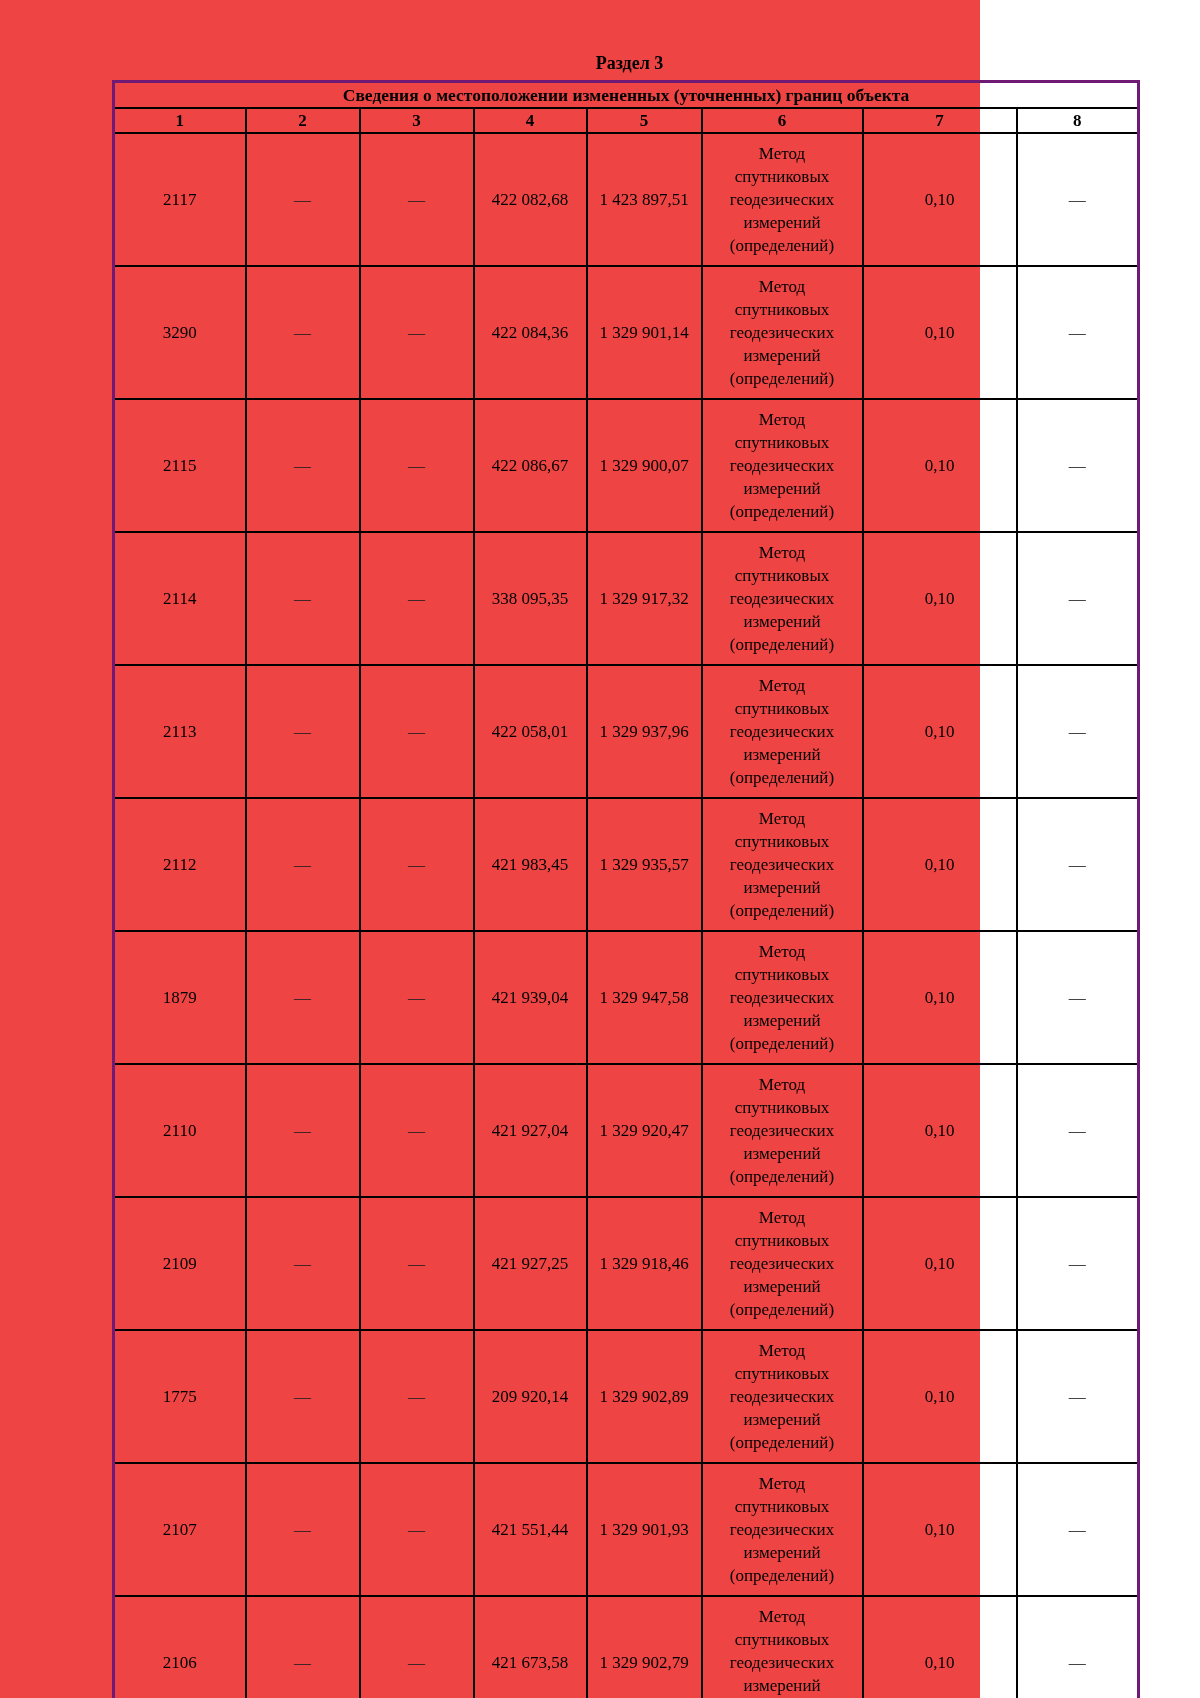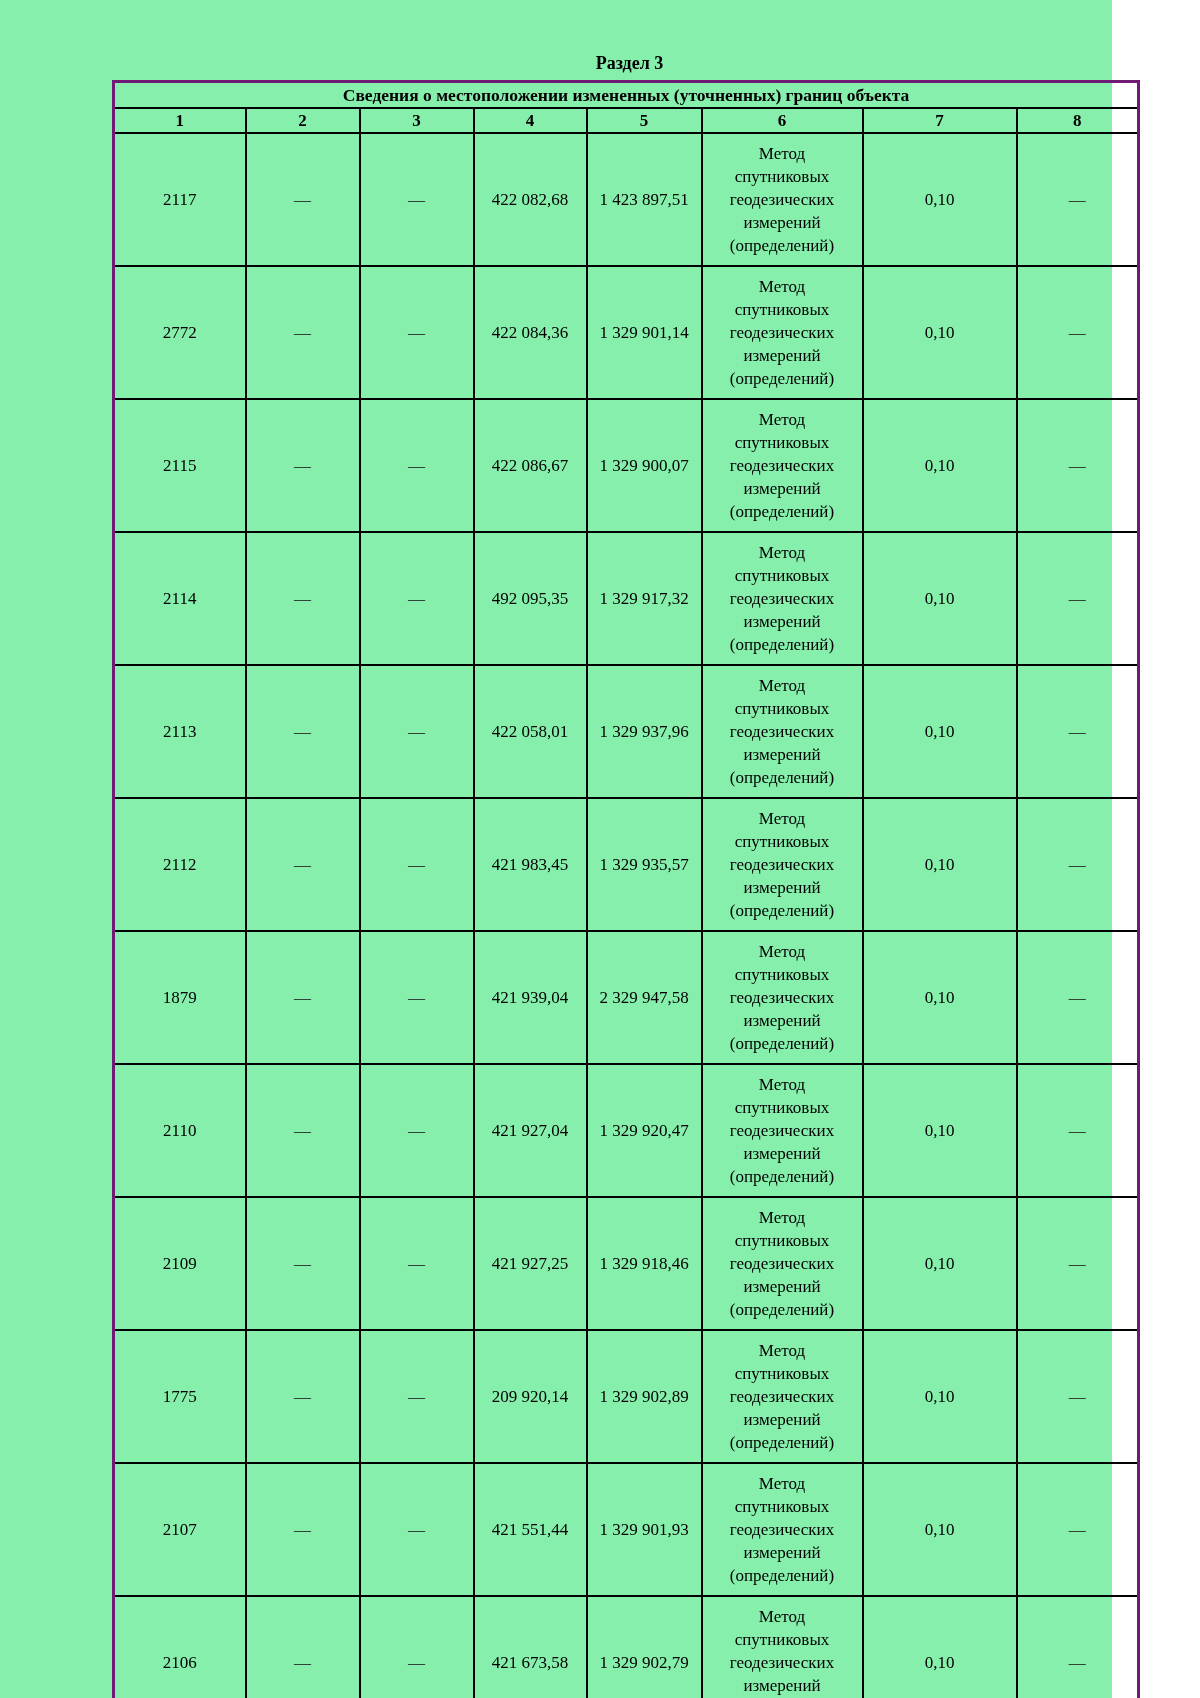--- a/index.html
+++ b/index.html
@@ -9,23 +9,23 @@
   }
   body {
     width: 1200px;
     height: 1698px;
     font-family: "Liberation Serif", "DejaVu Serif", serif;
     color: #000000;
     overflow: hidden;
   }
   .page {
     position: relative;
-    width: 1112px;
+    width: 980px;
     height: 1698px;
-    background: #86efac;
+    background: #ef4444;
   }
   .section-title {
     position: absolute;
     top: 52px;
     left: 117px;
     width: 1025px;
     text-align: center;
     font-weight: bold;
     font-size: 18px;
     line-height: 22px;
@@ -112,21 +112,21 @@
     <td>422 082,68</td>
     <td>1 423 897,51</td>
     <td>
       <div class="method-inner">Метод спутниковых геодезических измерений (определений)</div>
     </td>
     <td>0,10</td>
     <td class="dash-cell">—</td>
   </tr>
 
   <tr>
-    <td>2772</td>
+    <td>3290</td>
     <td class="dash-cell">—</td>
     <td class="dash-cell">—</td>
     <td>422 084,36</td>
     <td>1 329 901,14</td>
     <td>
       <div class="method-inner">Метод спутниковых геодезических измерений (определений)</div>
     </td>
     <td>0,10</td>
     <td class="dash-cell">—</td>
   </tr>
@@ -141,21 +141,21 @@
       <div class="method-inner">Метод спутниковых геодезических измерений (определений)</div>
     </td>
     <td>0,10</td>
     <td class="dash-cell">—</td>
   </tr>
 
   <tr>
     <td>2114</td>
     <td class="dash-cell">—</td>
     <td class="dash-cell">—</td>
-    <td>492 095,35</td>
+    <td>338 095,35</td>
     <td>1 329 917,32</td>
     <td>
       <div class="method-inner">Метод спутниковых геодезических измерений (определений)</div>
     </td>
     <td>0,10</td>
     <td class="dash-cell">—</td>
   </tr>
 
   <tr>
     <td>2113</td>
@@ -181,21 +181,21 @@
     </td>
     <td>0,10</td>
     <td class="dash-cell">—</td>
   </tr>
 
   <tr>
     <td>1879</td>
     <td class="dash-cell">—</td>
     <td class="dash-cell">—</td>
     <td>421 939,04</td>
-    <td>2 329 947,58</td>
+    <td>1 329 947,58</td>
     <td>
       <div class="method-inner">Метод спутниковых геодезических измерений (определений)</div>
     </td>
     <td>0,10</td>
     <td class="dash-cell">—</td>
   </tr>
 
   <tr>
     <td>2110</td>
     <td class="dash-cell">—</td>

